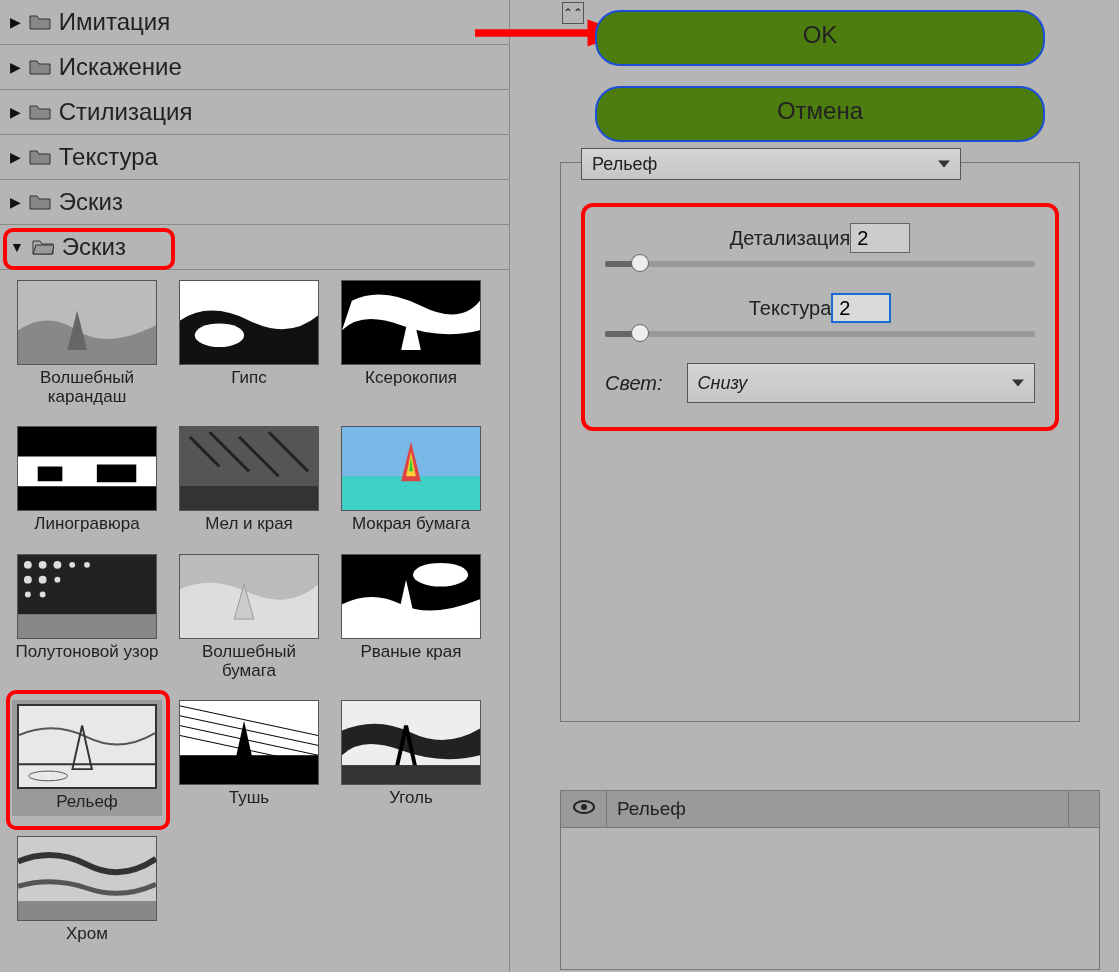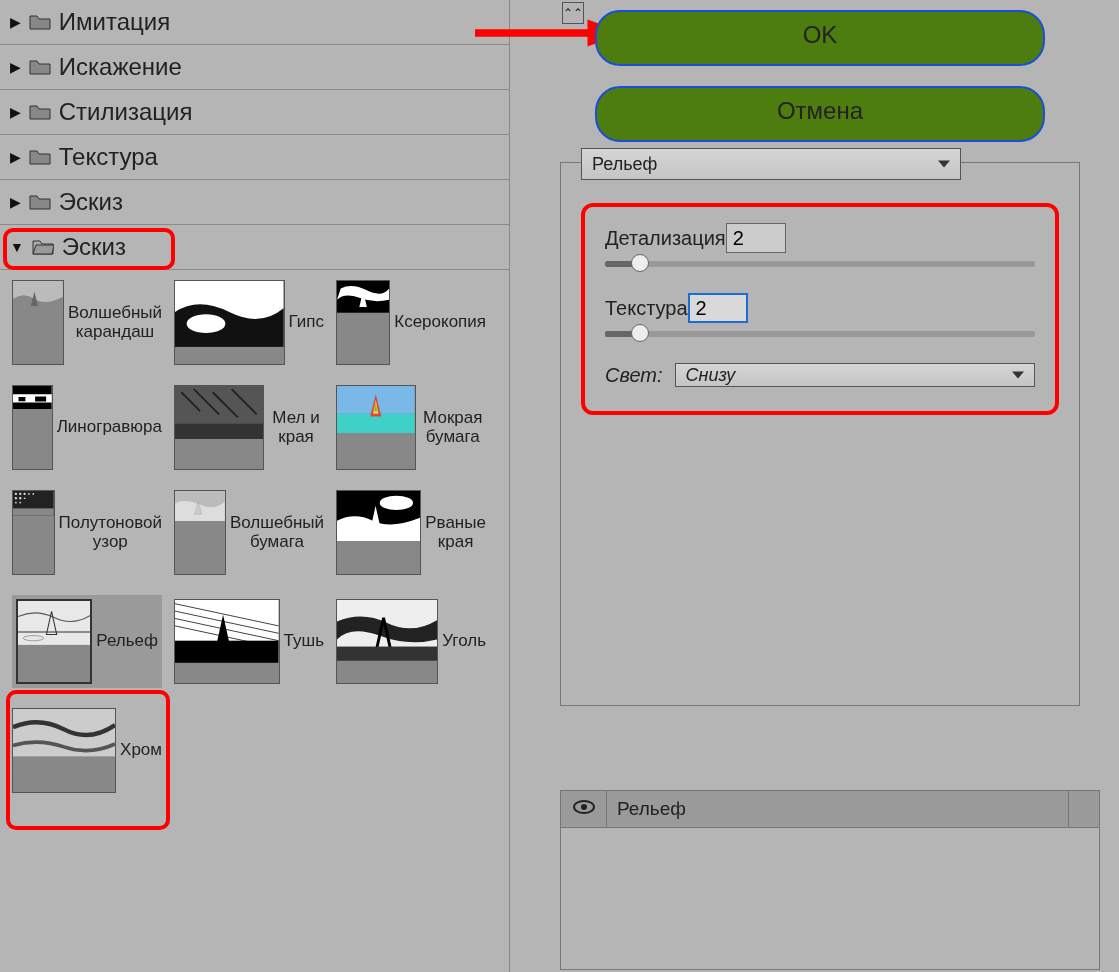--- a/index.html
+++ b/index.html
@@ -32,21 +32,21 @@
 .folder-icon svg { display:block; }
 .category-label { font-size: 24px; }
 .thumb-grid {
   display: grid;
   grid-template-columns: repeat(3, 150px);
   gap: 20px 12px;
   padding: 10px 12px;
 }
 .thumb-cell {
   display: flex;
-  flex-direction: row;
+  flex-direction: column;
   align-items: center;
   gap: 4px;
   position: relative;
 }
 .thumb-img {
   width: 140px;
   height: 85px;
   border: 1px solid #555;
   background: #888;
   position:relative;
@@ -129,21 +129,21 @@
 }
 .param-area {
   margin: 10px 20px;
   border:4px solid #ff0000;
   border-radius:12px;
   padding: 16px 20px 24px;
 }
 .param-row {
   display:flex;
   align-items:center;
-  justify-content:flex-start;
+  justify-content:center;
   margin-bottom:8px;
 }
 .param-label { font-size:20px; }
 .num-input {
   width: 60px; height:30px;
   border:1px solid #666;
   background:#ccc;
   padding: 2px 6px;
   font-size:20px;
 }
@@ -453,21 +453,21 @@
       <div class="param-row">
         <span class="param-label">Текстура</span>
         <input class="num-input focused" value="2" style="">
       </div>
       <div class="slider-track">
         <div class="slider-thumb" style="left:6%;"></div>
       </div>
 
       <div class="param-select-row">
         <span class="param-label">Свет:</span>
-        <div style="flex:1;height:24px;">
+        <div style="flex:1;height:40px;margin-left:12px;">
           <div class="select-ctl">
               <span>Снизу</span>
             </div>
         </div>
       </div>
     </div>
     <div style="height:280px;"></div>
   </div>
 </div>
 

